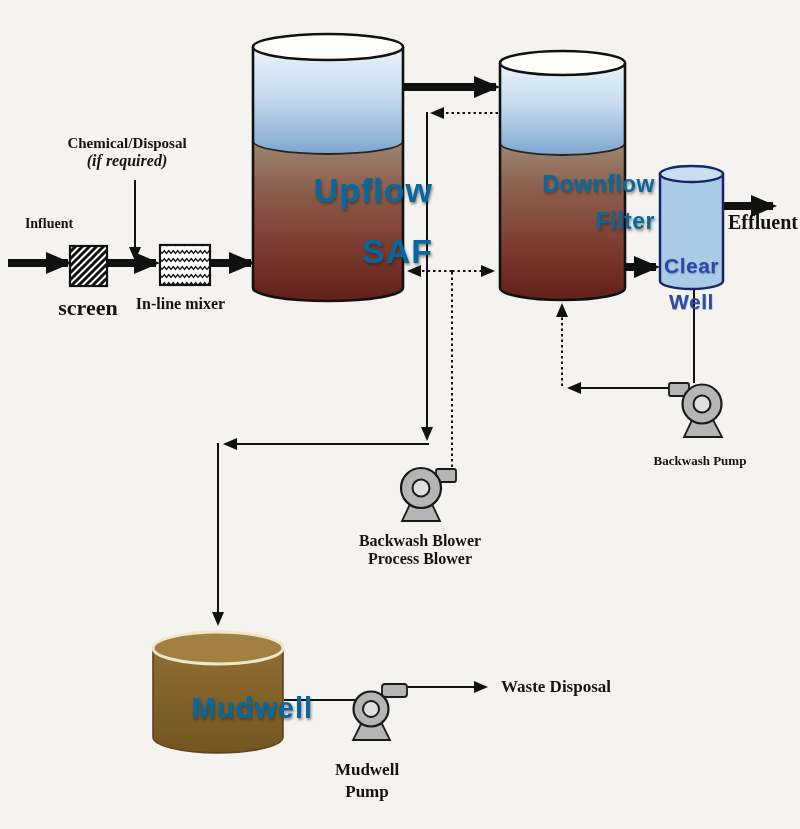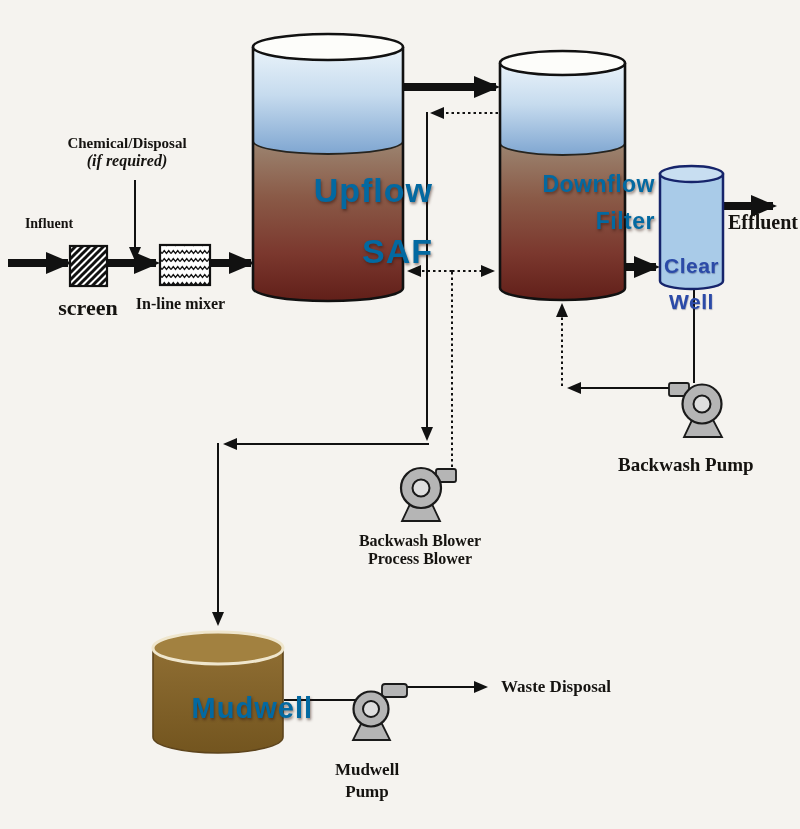--- a/index.html
+++ b/index.html
@@ -186,21 +186,21 @@
     <div>Filter</div>
   </div>
 
   <div class="cw-text" style="left:660px;top:204px;width:63px;font-size:21px;line-height:36px;margin-top:44px;">
     <div>Clear</div>
     <div>Well</div>
   </div>
 
   <div class="lbl" style="left:728px;top:175px;width:70px;font-size:20px;margin-top:36px;">Effluent</div>
 
-  <div class="lbl" style="left:618px;top:454px;width:132px;font-size:19px;">Backwash Pump</div>
+  <div class="lbl" style="left:634px;top:454px;width:132px;font-size:13px;">Backwash Pump</div>
 
   <div class="lbl" style="left:345px;top:532px;width:150px;font-size:16px;">
     <div>Backwash Blower</div>
     <div>Process Blower</div>
   </div>
 
   <div class="tank-text" style="left:153px;top:692px;width:130px;font-size:29px;">
     <div>Mudwell</div>
   </div>
 

